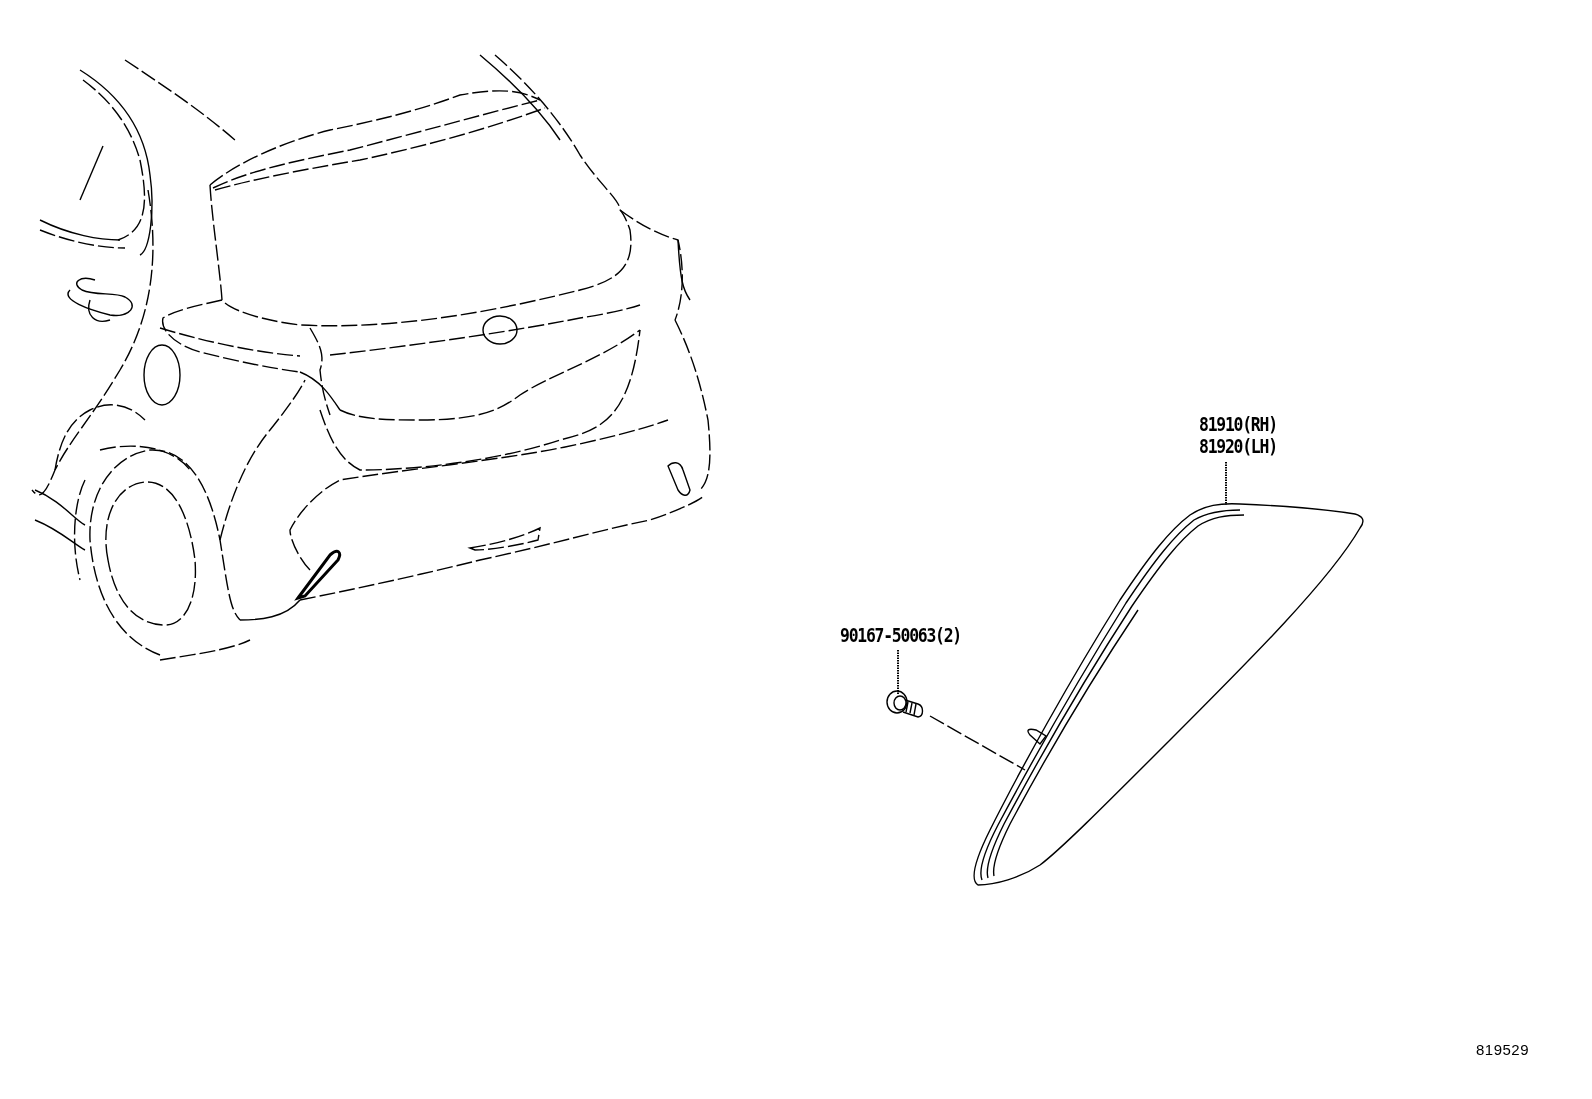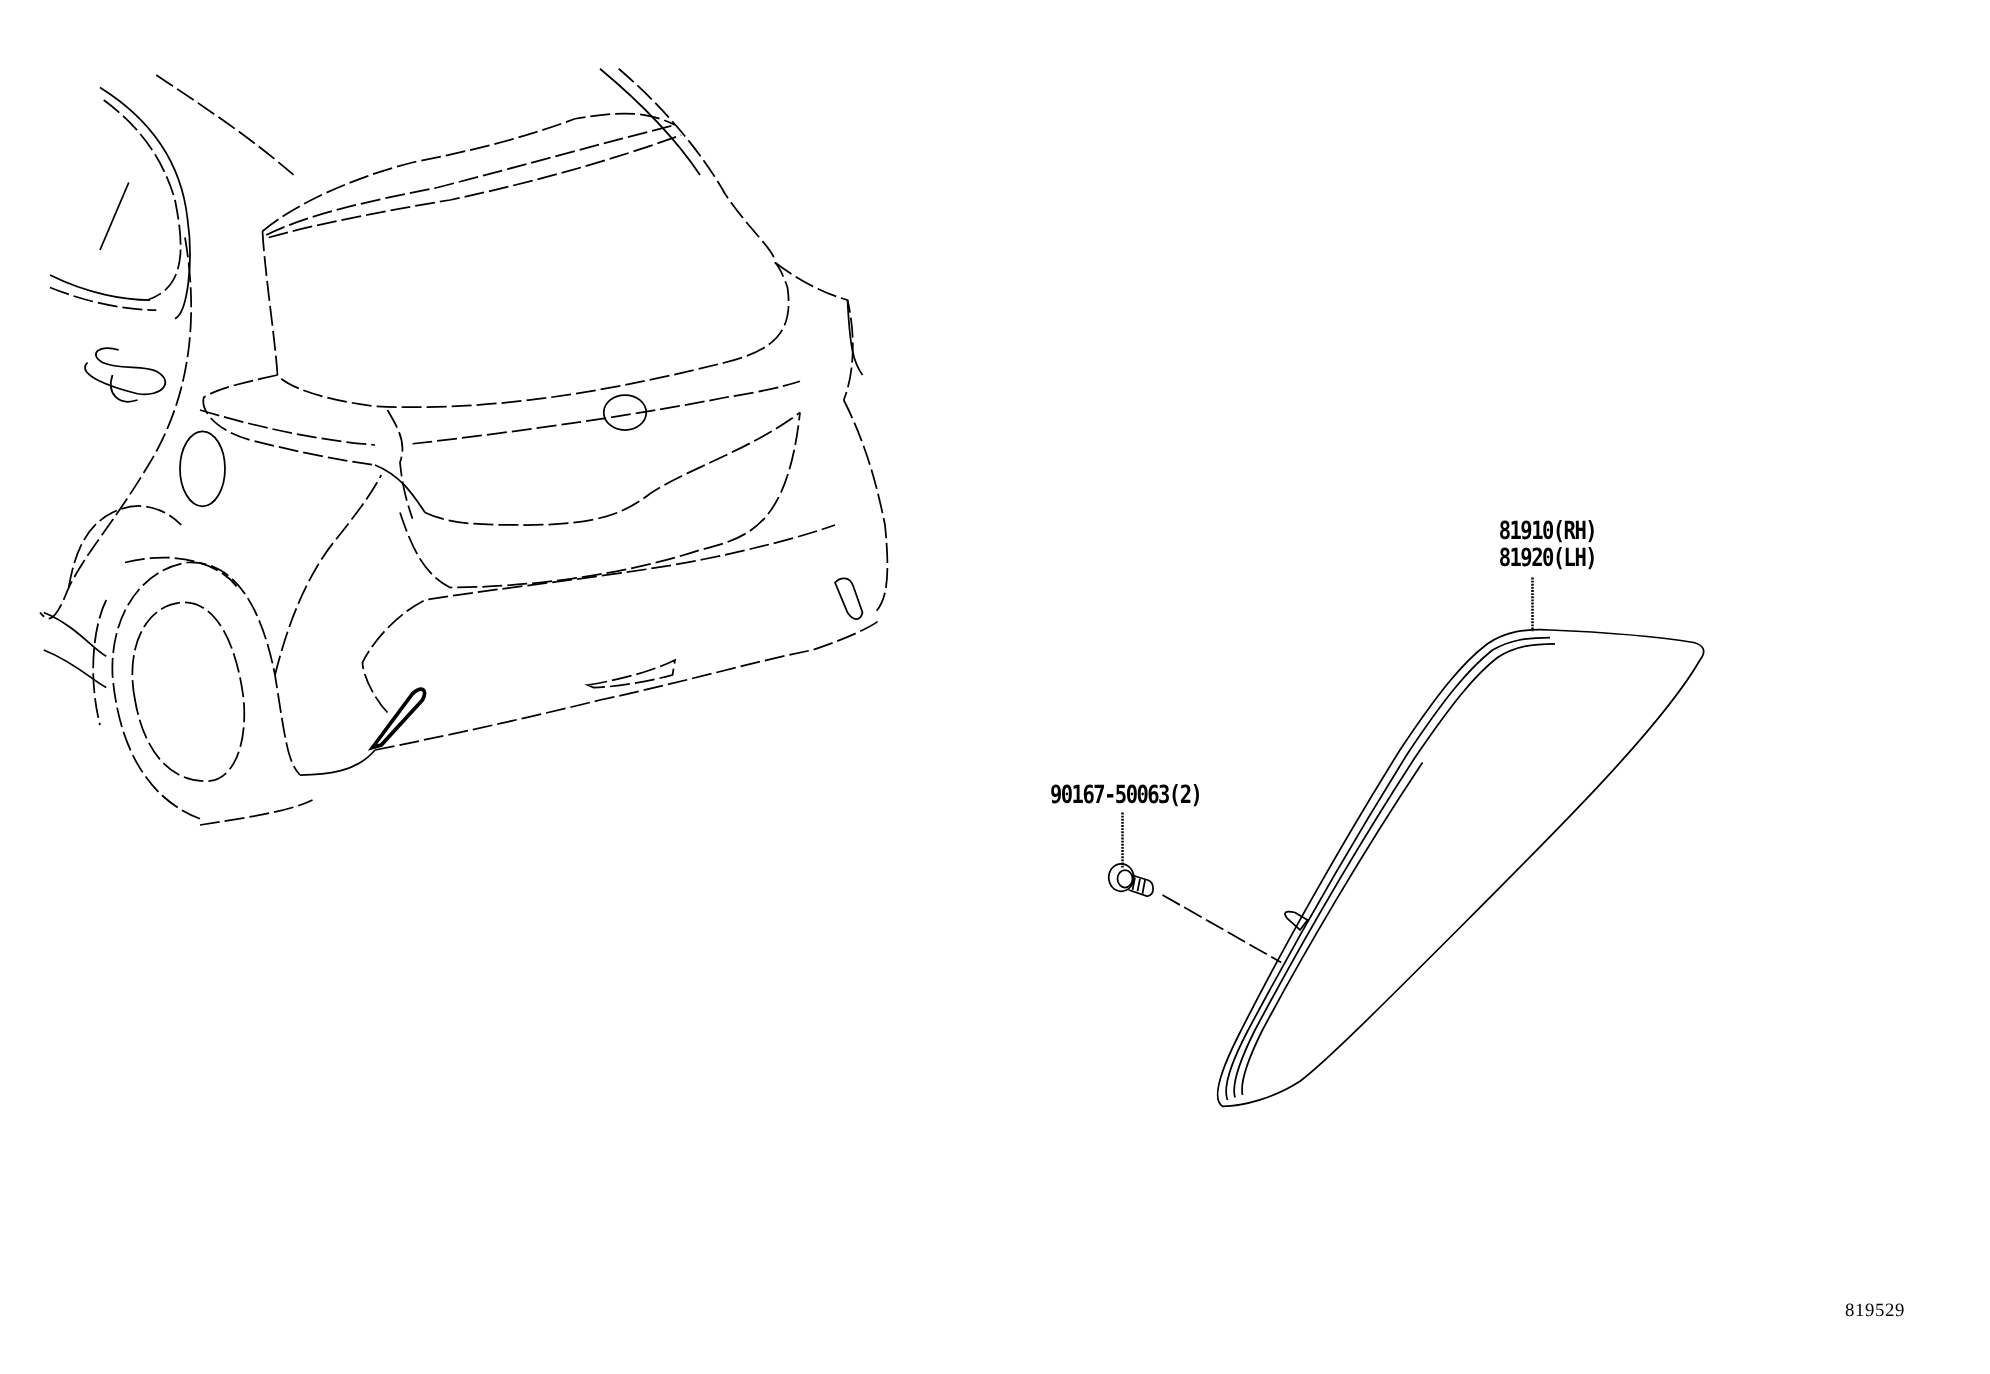--- a/index.html
+++ b/index.html
@@ -1,20 +1,20 @@
 <!DOCTYPE html>
 <html><head>
 <meta charset="utf-8">
 <style>
   html, body { margin: 0; padding: 0; background: #ffffff; }
   body { width: 1592px; height: 1099px; position: relative; overflow: hidden; font-family: "DejaVu Sans Mono", monospace; }
   #diagram { position: absolute; left: 0; top: 0; width: 1441px; height: 1099px; }
   .lbl { position: absolute; color: #000; white-space: nowrap; }
   .pn { font-family: "DejaVu Sans Mono", "Liberation Mono", monospace; font-size: 20px; font-weight: bold; letter-spacing: -1.5px; line-height: 22px; transform: scaleX(0.82); transform-origin: left top; }
-  .ref { font-family: Liberation Serif, serif; font-size: 15px; letter-spacing: 0.5px; }
+  .ref { font-family: Liberation Sans, sans-serif; font-size: 15px; letter-spacing: 0.5px; }
   svg path, svg line, svg ellipse, svg polyline { fill: none; stroke: #000; stroke-width: 1.4; }
   .dash { stroke-dasharray: 16 4; }
   .thick { stroke-width: 3; }
   .leader { stroke-width: 2; stroke-dasharray: 1.5 1; }
 </style>
 </head>
 <body>
 
 <div id="diagram">
 

